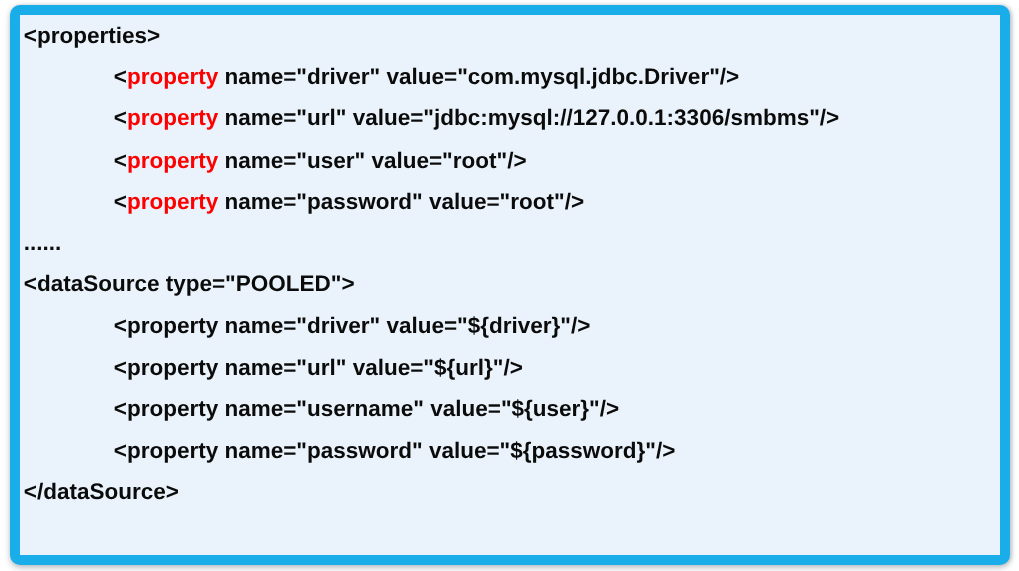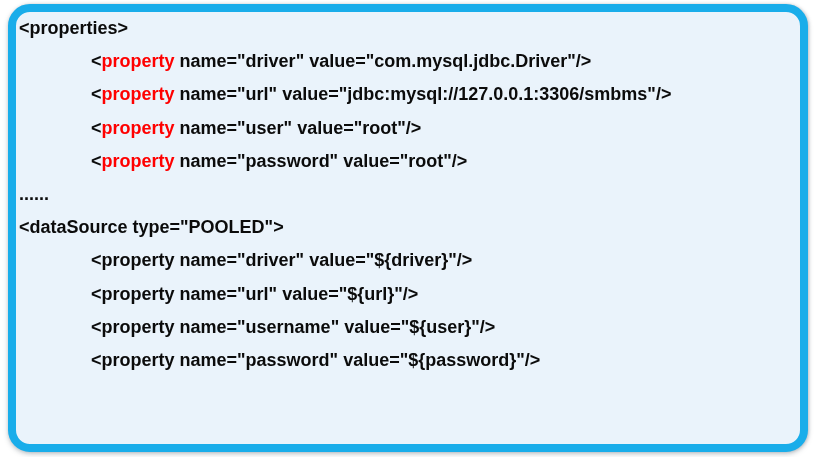--- a/index.html
+++ b/index.html
@@ -15,21 +15,21 @@
     overflow: hidden;
     font-family: "Liberation Sans", sans-serif;
   }
   .code-panel {
     position: absolute;
     left: 8px;
     top: 4px;
     right: 7px;
     bottom: 5px;
     border: 8px solid var(--border-color, #19ADEA);
-    border-radius: 22px;
+    border-radius: 8px;
     background: var(--bg-color, #EAF3FB);
     box-shadow: 0 2px 5px rgba(120,130,140,0.45), 1px 0 3px rgba(120,130,140,0.3);
     box-sizing: border-box;
     overflow: hidden;
   }
   .code-content {
     position: absolute;
     left: 0;
     top: 0;
     right: 0;
@@ -65,15 +65,16 @@
         <div class="code-line indent"><span class="txt">&lt;</span><span class="kw">property</span><span class="txt"> name="driver" value="com.mysql.jdbc.Driver"/&gt;</span></div>
         <div class="code-line indent"><span class="txt">&lt;</span><span class="kw">property</span><span class="txt"> name="url" value="jdbc:mysql://127.0.0.1:3306/smbms"/&gt;</span></div>
         <div class="code-line indent"><span class="txt">&lt;</span><span class="kw">property</span><span class="txt"> name="user" value="root"/&gt;</span></div>
         <div class="code-line indent"><span class="txt">&lt;</span><span class="kw">property</span><span class="txt"> name="password" value="root"/&gt;</span></div>
         <div class="code-line"><span class="txt">......</span></div>
         <div class="code-line"><span class="txt">&lt;dataSource type="POOLED"&gt;</span></div>
         <div class="code-line indent"><span class="txt">&lt;property name="driver" value="${driver}"/&gt;</span></div>
         <div class="code-line indent"><span class="txt">&lt;property name="url" value="${url}"/&gt;</span></div>
         <div class="code-line indent"><span class="txt">&lt;property name="username" value="${user}"/&gt;</span></div>
         <div class="code-line indent"><span class="txt">&lt;property name="password" value="${password}"/&gt;</span></div>
+        <div class="code-line"><span class="txt">&lt;/dataSource&gt;</span></div>
       </div>
   </div>
 </div>
 
 </body></html>

